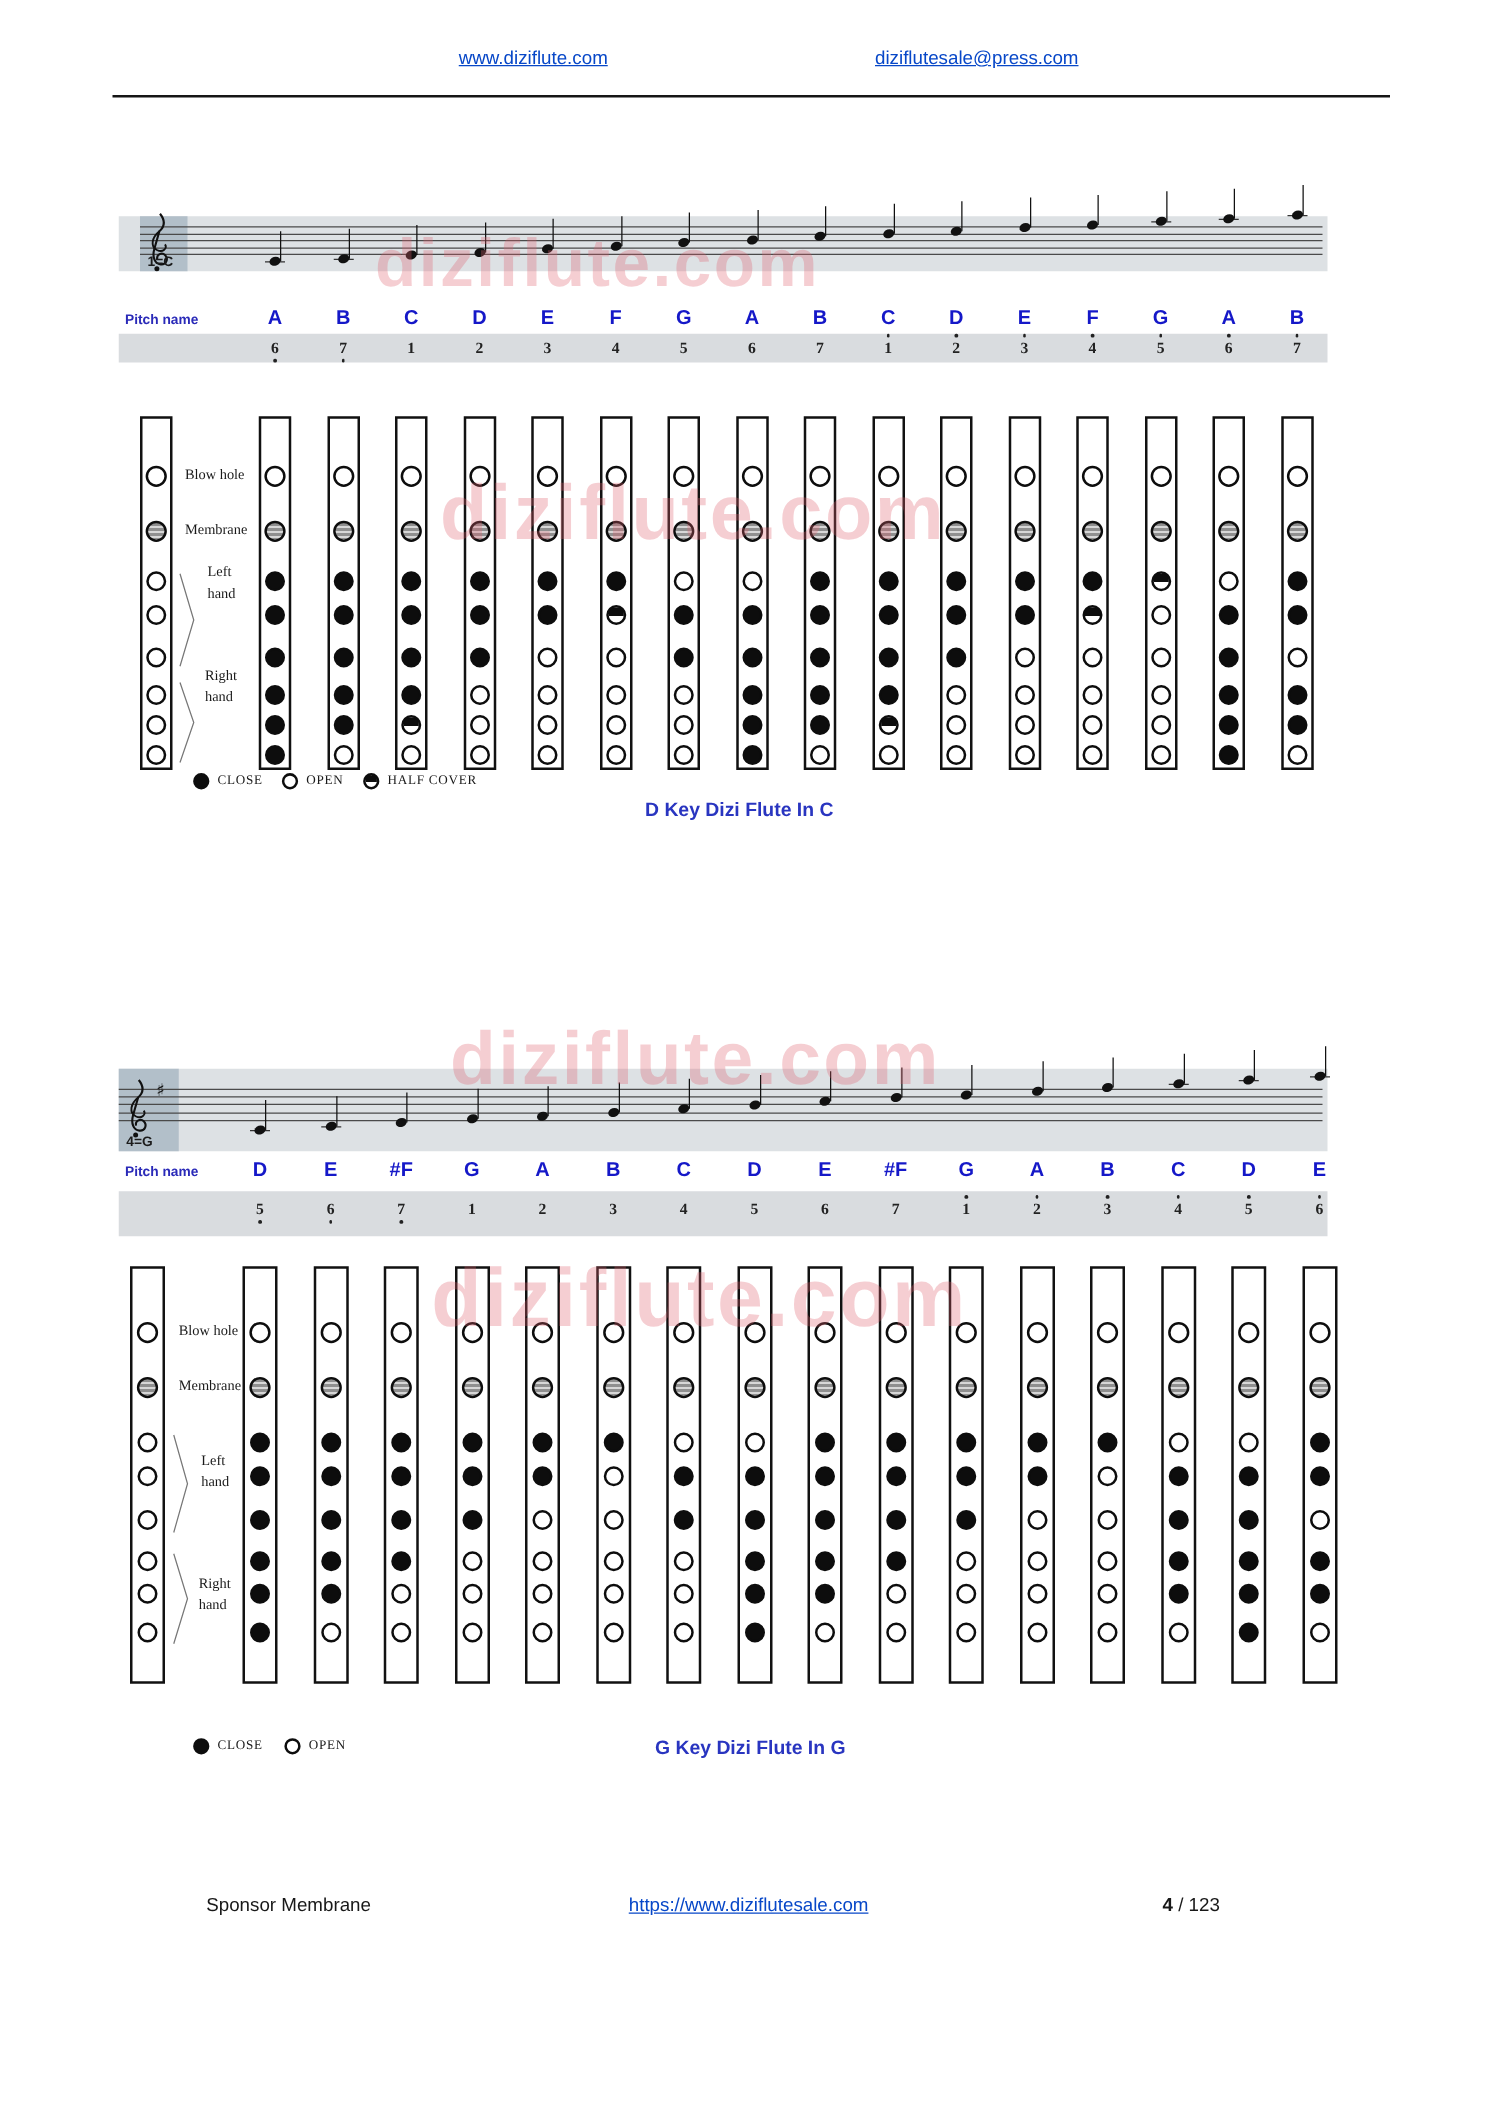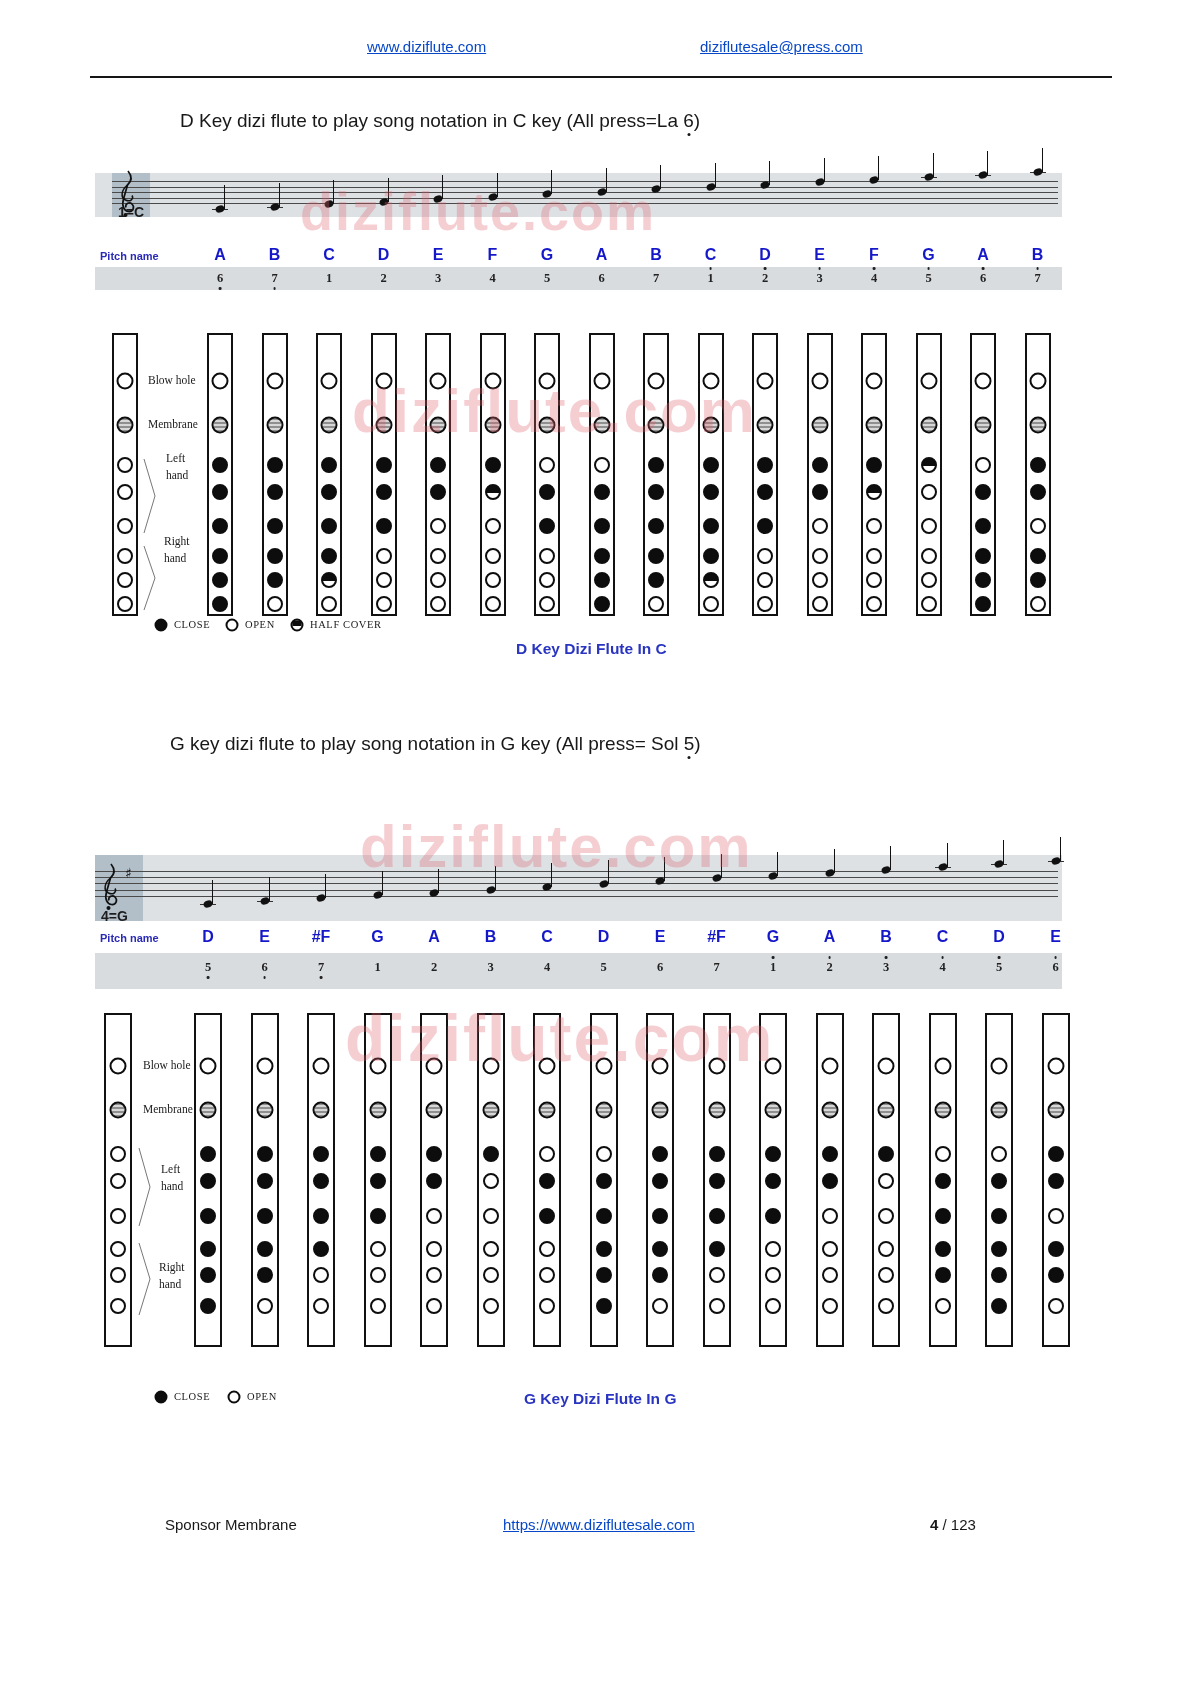--- a/index.html
+++ b/index.html
@@ -7,21 +7,21 @@
         font-family:"Liberation Sans",sans-serif;overflow:hidden;}
   .abs{position:absolute;}
   a.lnk{color:#0747c8;text-decoration:underline;font-size:15px;cursor:pointer;}
   .hr{position:absolute;left:90px;top:76px;width:1022px;height:2px;background:#151515;}
   .title{position:absolute;font-size:19px;color:#181818;white-space:nowrap;}
   .dotb{position:relative;display:inline-block;}
   .dotb::after{content:"";position:absolute;left:50%;bottom:-4px;width:3px;height:3px;
                border-radius:50%;background:#181818;transform:translateX(-50%);}
   .band{position:absolute;background:#dde1e4;}
   .clefbox{position:absolute;background:#b2bfc9;}
-  .keylbl{position:absolute;font-size:14px;font-weight:bold;color:#1c1c1c;white-space:nowrap;}
+  .keylbl{position:absolute;font-size:11px;font-weight:bold;color:#1c1c1c;white-space:nowrap;}
   .sharp{position:absolute;font-size:14px;color:#111;font-family:"DejaVu Sans",sans-serif;}
   .sline{position:absolute;height:1px;background:#4a4a4a;}
   .nhead{position:absolute;width:9px;height:7px;background:#111;border-radius:50%;
          transform:translate(-50%,-50%) rotate(-18deg);}
   .nstem{position:absolute;width:1.4px;background:#111;}
   .nledger{position:absolute;height:1px;background:#333;}
   .rowlbl{position:absolute;color:#2a2ab8;font-weight:bold;}
   .pletter{position:absolute;transform:translateX(-50%);font-size:16px;font-weight:bold;color:#1518c8;}
   .numband{position:absolute;background:#d9dcdf;}
   .numwrap{position:absolute;transform:translateX(-50%);font-family:"Liberation Serif",serif;
@@ -48,26 +48,20 @@
 </style>
 </head>
 <body>
 
 <div class="page">
 
   <a class="lnk abs" style="left:367px;top:38px;">www.diziflute.com</a>
   <a class="lnk abs" style="left:700px;top:38px;">diziflutesale@press.com</a>
   <div class="hr"></div>
 
-  <div class="title" style="left:180px;top:110px;">
-    <span>D Key dizi flute to play song notation in C key (All press=La </span><span class="dotb">6</span><span>)</span>
-  </div>
-  <div class="title" style="left:170px;top:733px;">
-    <span>G key dizi flute to play song notation in G key (All press= Sol </span><span class="dotb">5</span><span>)</span>
-  </div>
 
   <div id="chart0" class="abs" style="left:0;top:0;width:1200px;height:1701px;">
       <div class="band" style="left: 95px; top: 173px; width: 967px; height: 44px;"></div>
       <div class="clefbox" style="left: 112px; top: 173px; width: 38px; height: 44px;"></div>
       <div class="sline" style="left: 112px; top: 181px; width: 946px;"></div>
       <div class="sline" style="left: 112px; top: 186.6px; width: 946px;"></div>
       <div class="sline" style="left: 112px; top: 192.2px; width: 946px;"></div>
       <div class="sline" style="left: 112px; top: 197.8px; width: 946px;"></div>
       <div class="sline" style="left: 112px; top: 203.4px; width: 946px;"></div>
       <div class="abs" style="left: 116px; top: 169px; width: 22px; height: 52px;"><svg width="22" height="52" viewBox="0 0 22 52">

